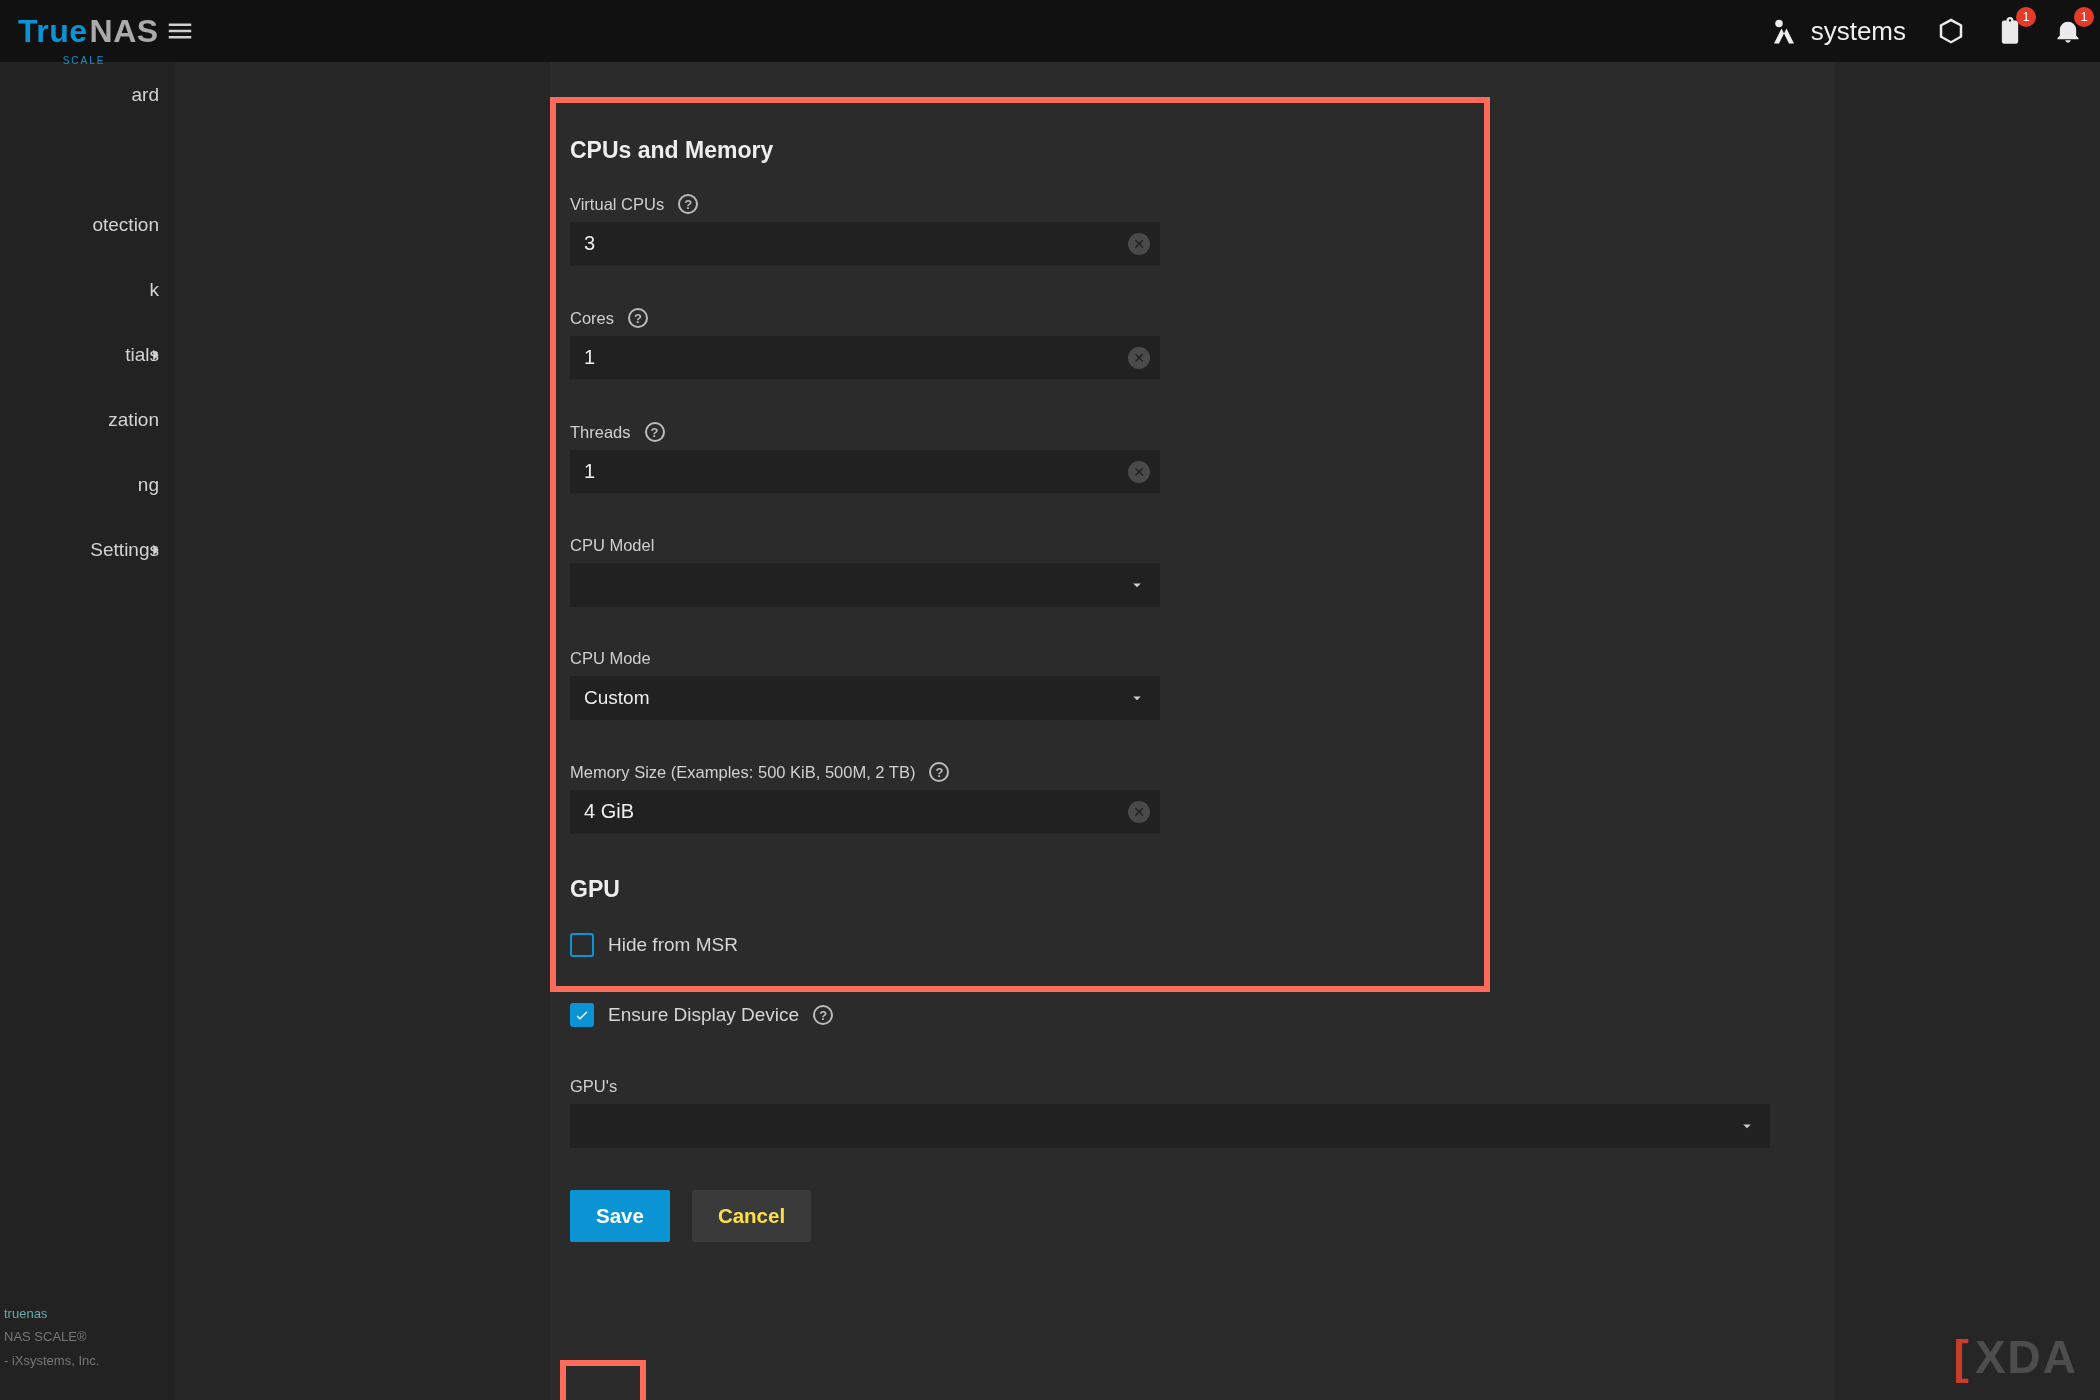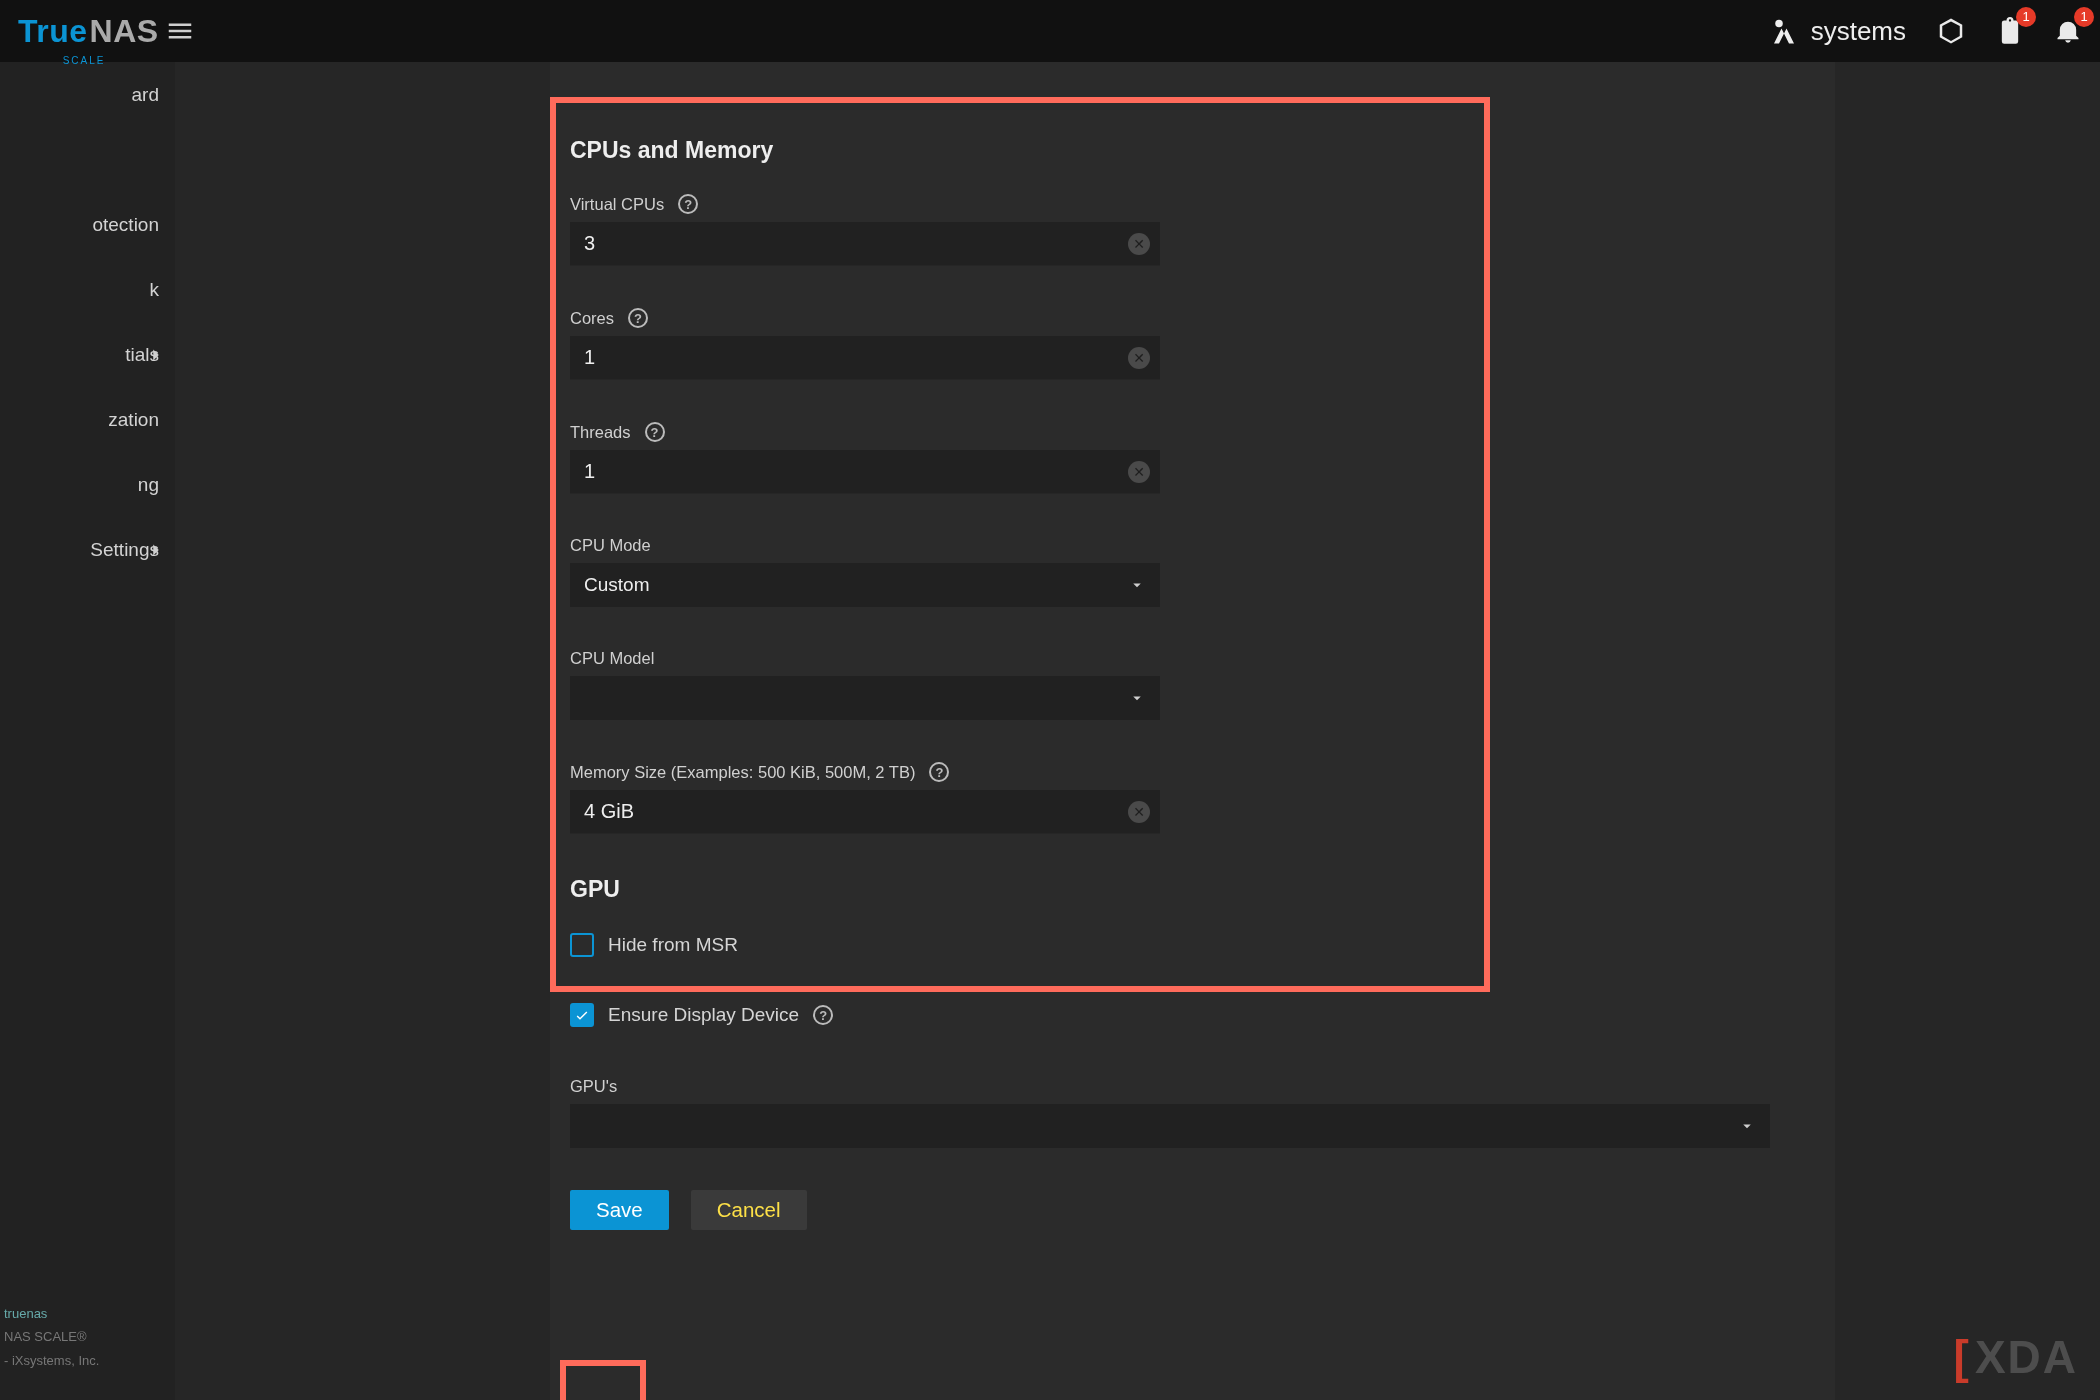--- a/index.html
+++ b/index.html
@@ -99,21 +99,21 @@
   .cb {
     width:24px; height:24px; border:2.5px solid #0b94d4; border-radius:3px;
     display:flex; align-items:center; justify-content:center; cursor:pointer;
     background:transparent;
   }
   .cb.checked { background:#0b94d4; color:#fff;}
   .cb.checked svg { fill:#fff; }
 
   .button-row { margin-top:40px; display:flex; gap:22px;}
   .btn {
-    height:40px; padding:0 26px; border:none; font-size:20.5px; font-weight:400;
+    height:52px; padding:0 26px; border:none; font-size:20.5px; font-weight:700;
     cursor:pointer; border-radius:2px;
   }
   .btn-primary { background:#0b94d4; color:#fff;}
   .btn-secondary { background:#3a3a3a; color:#fde047;}
 
   .xda-mark {
     position:absolute; right:22px; bottom:16px;
     font-size:46px; font-weight:800; letter-spacing:2px;
     color:rgba(220,220,220,0.22); display:flex; align-items:center; gap:4px;
   }
@@ -248,41 +248,41 @@
           <span class="help-icon">?</span>
         </div>
         <div class="input-wrap">
           <input class="text-input" value="1" style="">
           <div class="clear-btn">✕</div>
         </div>
       </div>
 
       <div class="field">
         <div class="label-row">
-          <span>CPU Mode</span>
+          <span>CPU Model</span>
         </div>
         <div class="input-wrap">
           <div class="select-input">
-            <span>Custom</span>
+            <span></span>
             <span class="arrow">
                 <svg width="18" height="18" viewBox="0 0 24 24">
                   <path fill="#cfcfcf" d="M7 10l5 5 5-5z"></path>
                 </svg>
               </span>
           </div>
         </div>
       </div>
 
       <div class="field">
         <div class="label-row">
-          <span>CPU Model</span>
+          <span>CPU Mode</span>
         </div>
         <div class="input-wrap">
           <div class="select-input">
-            <span></span>
+            <span>Custom</span>
             <span class="arrow">
                 <svg width="18" height="18" viewBox="0 0 24 24">
                   <path fill="#cfcfcf" d="M7 10l5 5 5-5z"></path>
                 </svg>
               </span>
           </div>
         </div>
       </div>
 
       <div class="field">

